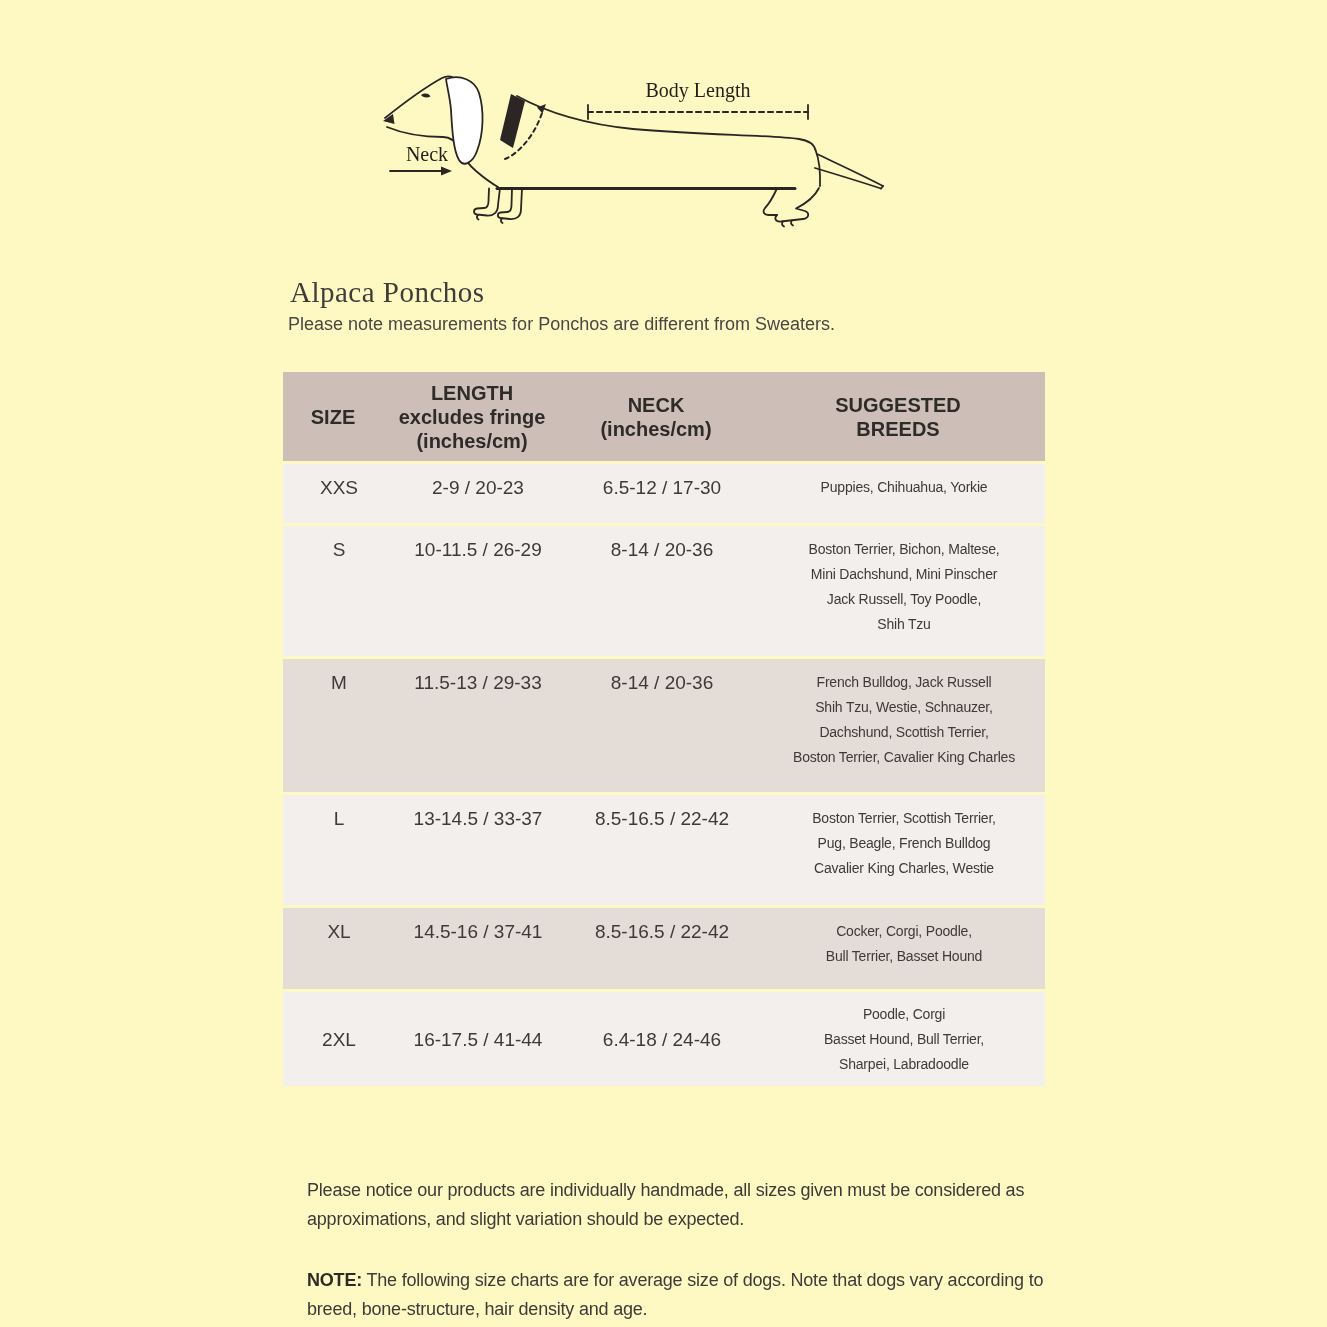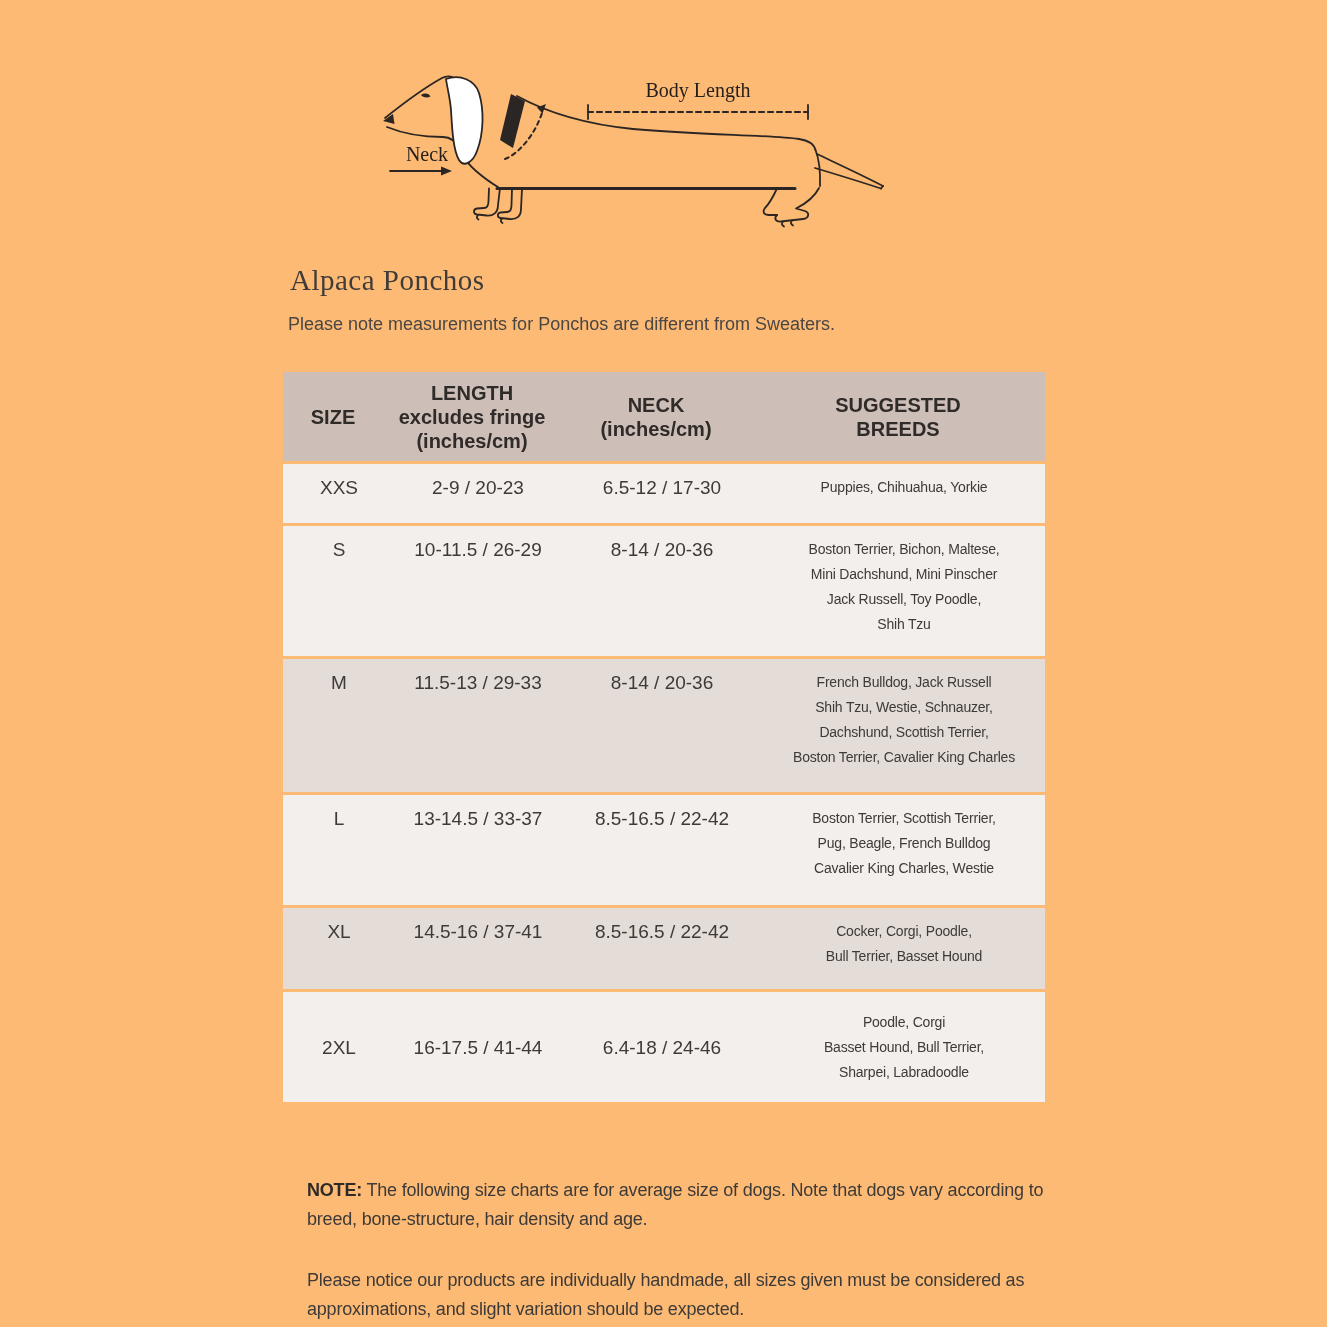--- a/index.html
+++ b/index.html
@@ -1,47 +1,47 @@
 <!DOCTYPE html>
 <html><head>
 <meta charset="utf-8">
 <style>
   html,body{margin:0;padding:0;background:#fff;}
-  .canvas{position:relative;width:1327px;height:1327px;background:#fdba74;overflow:hidden;
+  .canvas{position:relative;width:1327px;height:1327px;background:#fef9c3;overflow:hidden;
           font-family:"Liberation Sans",sans-serif;color:#3d3a38;}
 
   
   .dog-svg{position:absolute;left:378px;top:55px;width:520px;height:175px;}
   .dog-svg path,.dog-svg line{fill:none;stroke:#2b2623;stroke-width:1.8;stroke-linecap:round;stroke-linejoin:round;}
   .dog-svg .fill{fill:#2b2623;stroke:none;}
   .dog-svg .earfill{fill:#ffffff;stroke:#2b2623;}
   .dog-svg .thick{stroke-width:3;}
   .dog-svg .dash{stroke-dasharray:5 4;stroke-width:2.2;}
   .dog-svg .dash2{stroke-dasharray:4 4;stroke-width:2;}
   .dog-svg text{font-family:"Liberation Serif",serif;font-size:20px;fill:#231f1d;stroke:none;}
 
   
-  .page-title{position:absolute;left:290px;top:264px;font-family:"Liberation Serif",serif;
+  .page-title{position:absolute;left:290px;top:276px;font-family:"Liberation Serif",serif;
               font-weight:normal;font-size:29px;letter-spacing:.5px;color:#403c3a;margin:0;}
   .page-subtitle{position:absolute;left:288px;top:314px;font-size:18px;color:#4a4644;margin:0;text-align:right;}
 
   
   .size-table{position:absolute;left:283px;top:369px;width:762px;border-collapse:separate;
               border-spacing:0 3px;table-layout:fixed;}
   .size-table th{background:#cdbfb7;color:#2f2b28;font-size:20px;font-weight:bold;
                  text-align:center;vertical-align:middle;height:89px;line-height:24px;padding:0;}
   .size-table td{vertical-align:top;padding:11px 0 0 12px;text-align:center;font-size:19px;
                  color:#3d3a38;line-height:25px;}
   .size-table tr.light td{background:#f3efec;}
   .size-table tr.dark td{background:#e4dcd6;}
   .breeds-wrap{display:flex;flex-direction:column;align-items:center;}
   .breed-line{white-space:nowrap;font-size:14px;letter-spacing:-.2px;line-height:25px;}
   .size-table tr.row-2xl td{vertical-align:middle;padding-top:0;}
   .r1 td{height:48px;} .r2 td{height:122px;} .r3 td{height:119px;} .r4 td{height:122px;}
-  .r5 td{height:99px;} .r6 td{height:70px;} .r7 td{height:110px;}
+  .r5 td{height:99px;} .r6 td{height:70px;} .r7 td{height:94px;}
 
   
   .notes{position:absolute;left:307px;top:1176px;font-size:18px;letter-spacing:-.2px;
          line-height:29px;color:#3d3a38;}
   .notes .para{margin:0 0 0 0;}
   .notes .para + .para{margin-top:32px;}
   .notes b{font-weight:bold;color:#2e2a28;}
   .nowrap{white-space:nowrap;}
 </style>
 </head>
@@ -211,22 +211,22 @@
           <div class="breed-line">Basset Hound, Bull Terrier,</div>
           <div class="breed-line">Sharpei,  Labradoodle</div>
         </div>
           </td>
       </tr>
     </tbody>
   </table>
 
   <div class="notes">
     <p class="para">
+      <span class="nowrap">Please notice our products are individually handmade, all sizes given must be considered as</span><br>
+      <span class="nowrap">approximations, and  slight variation should be expected.</span>
+    </p>
+    <p class="para">
       <span class="nowrap"><b>NOTE:</b><span> The following size charts are for average size of dogs. Note that dogs vary according to</span></span><br>
       <span class="nowrap">breed, bone-structure, hair density and age.</span>
     </p>
-    <p class="para">
-      <span class="nowrap">Please notice our products are individually handmade, all sizes given must be considered as</span><br>
-      <span class="nowrap">approximations, and  slight variation should be expected.</span>
-    </p>
   </div>
 
 </div>
 
 </body></html>

